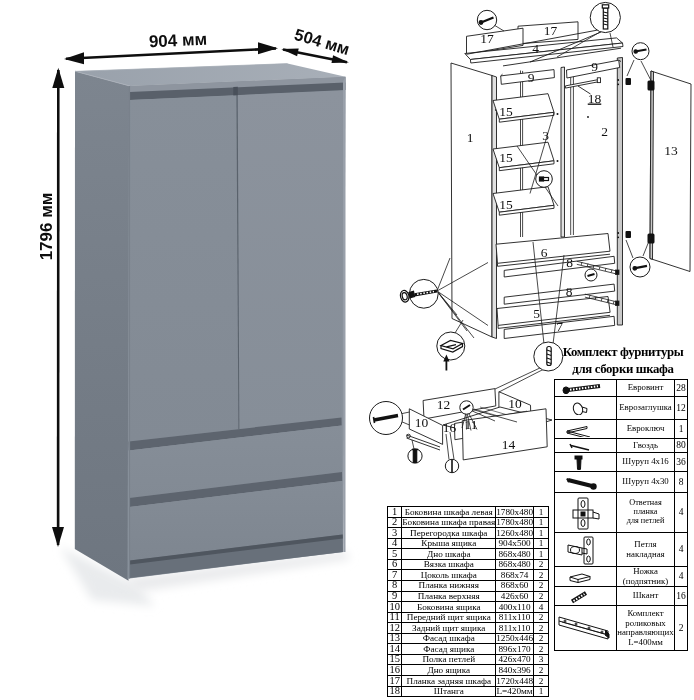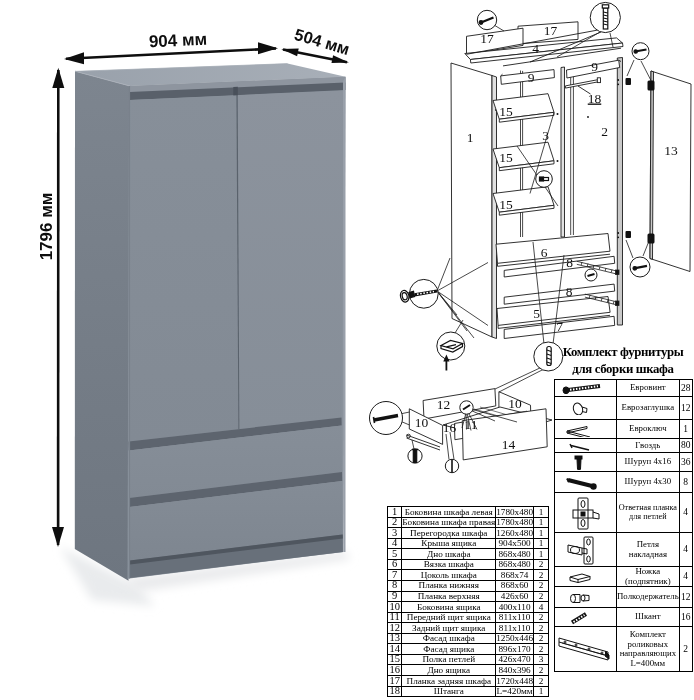--- a/index.html
+++ b/index.html
@@ -585,34 +585,20 @@
               <g fill="none" stroke="#111" stroke-width="1">
                 <path d="M14 8 l12 -3 8 2.5 -12 3 Z"></path>
                 <path d="M14 8 l0 3.5 8 2 12 -3 0 -3.5"></path>
                 <path d="M22 13.5 l0 -3"></path>
               </g>
             </svg>
           </td>
           <td>Ножка (подпятник)</td>
           <td class="q">4</td>
         </tr>
-<tr style="height:21px">
-          <td>
-            <svg width="60" height="19">
-              <g fill="none" stroke="#111" stroke-width="1">
-                <ellipse cx="17" cy="10.5" rx="2.5" ry="4"></ellipse>
-                <path d="M17 6.5 l7 0 0 8 -7 0"></path>
-                <ellipse cx="27" cy="10" rx="2" ry="3"></ellipse>
-                <path d="M27 7 l6 0.5 0 5 -6 0.5"></path>
-              </g>
-            </svg>
-          </td>
-          <td>Полкодержатель</td>
-          <td class="q">12</td>
-        </tr>
 <tr style="height:19px">
           <td>
             <svg width="60" height="16">
               <g stroke="#111">
                 <line x1="16" y1="13.5" x2="30" y2="5" stroke-width="4" fill="none"></line>
                 <line x1="17.5" y1="13" x2="28.5" y2="6" stroke="#fff" stroke-width="2" stroke-dasharray="1.5,1.5"></line>
               </g>
             </svg>
           </td>
           <td>Шкант</td>

